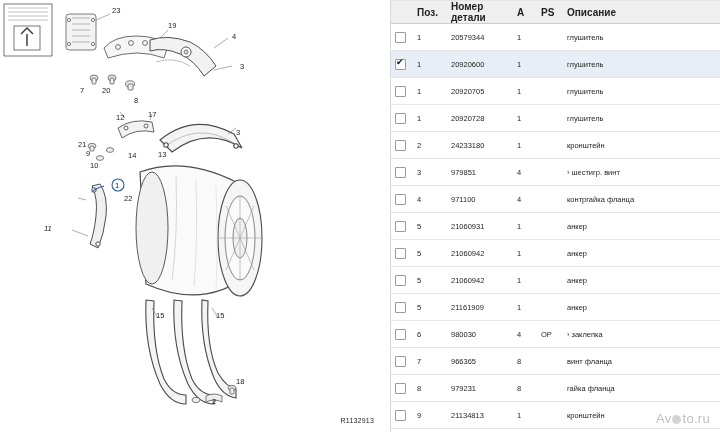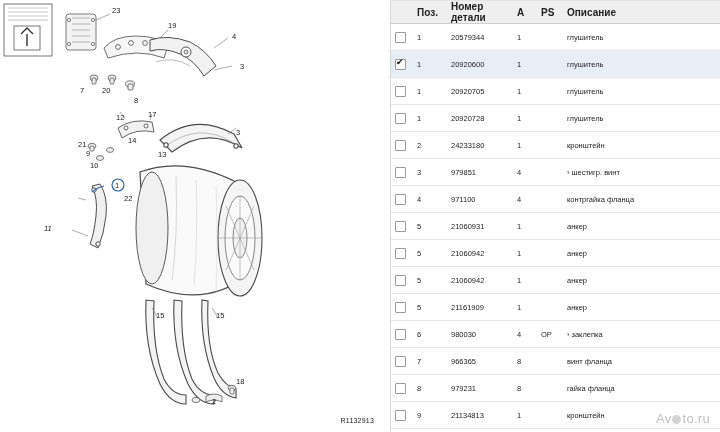--- a/index.html
+++ b/index.html
@@ -264,21 +264,21 @@
     <div class="callout" style="left:168px;top:21px;">19</div>
     <div class="callout" style="left:232px;top:32px;">4</div>
     <div class="callout" style="left:240px;top:62px;">3</div>
     <div class="callout" style="left:80px;top:86px;">7</div>
     <div class="callout" style="left:102px;top:86px;">20</div>
     <div class="callout" style="left:134px;top:96px;">8</div>
     <div class="callout" style="left:116px;top:113px;">12</div>
     <div class="callout" style="left:148px;top:110px;">17</div>
     <div class="callout" style="left:236px;top:128px;">3</div>
     <div class="callout" style="left:78px;top:140px;">21</div>
-    <div class="callout" style="left:128px;top:136px;">14</div>
+    <div class="callout" style="left:128px;top:151px;">14</div>
     <div class="callout" style="left:158px;top:150px;">13</div>
     <div class="callout" style="left:86px;top:149px;">9</div>
     <div class="callout" style="left:90px;top:161px;">10</div>
     <div class="callout" style="left:76px;top:194px;padding-left:48px;">22</div>
     <div class="callout" style="left:44px;top:224px;font-style:italic;">11</div>
     <div class="callout" style="left:115px;top:181px;">1</div>
     <div class="callout" style="left:156px;top:311px;">15</div>
     <div class="callout" style="left:216px;top:311px;">15</div>
     <div class="callout" style="left:236px;top:377px;">18</div>
     <div class="callout" style="left:190px;top:405px;margin-top:32px;">16</div>

